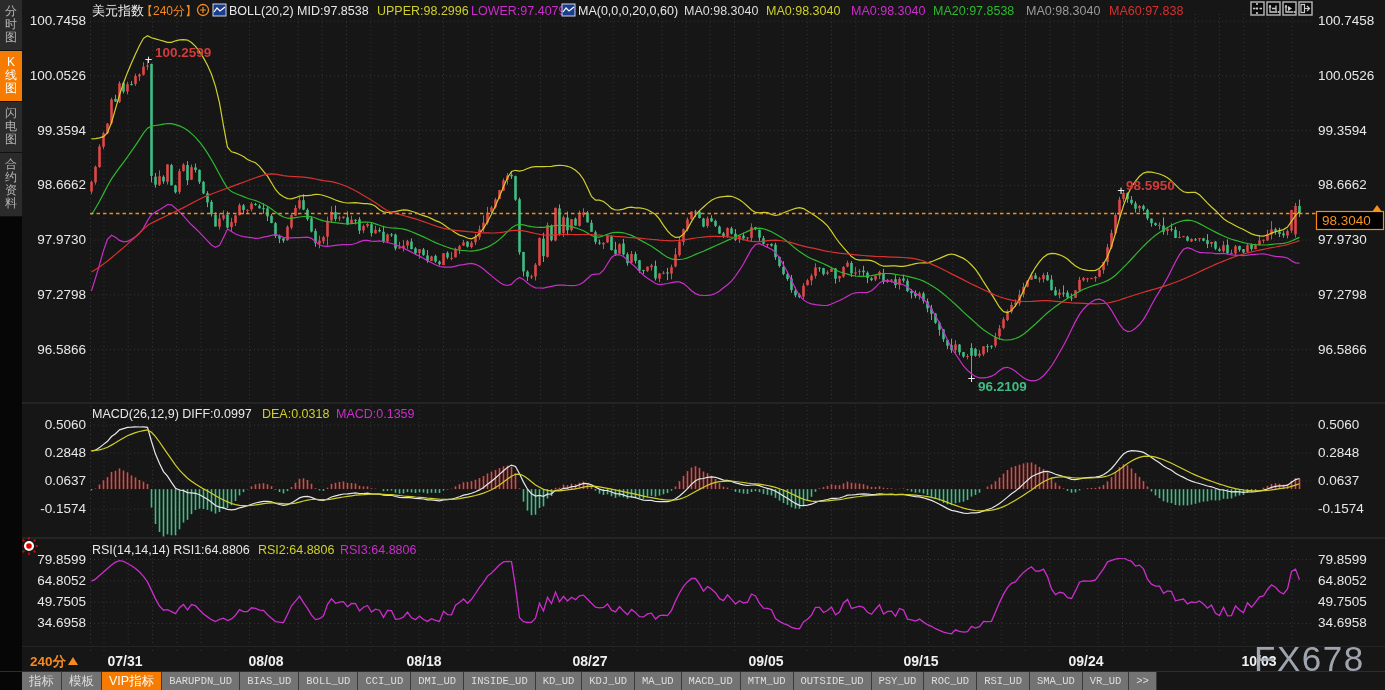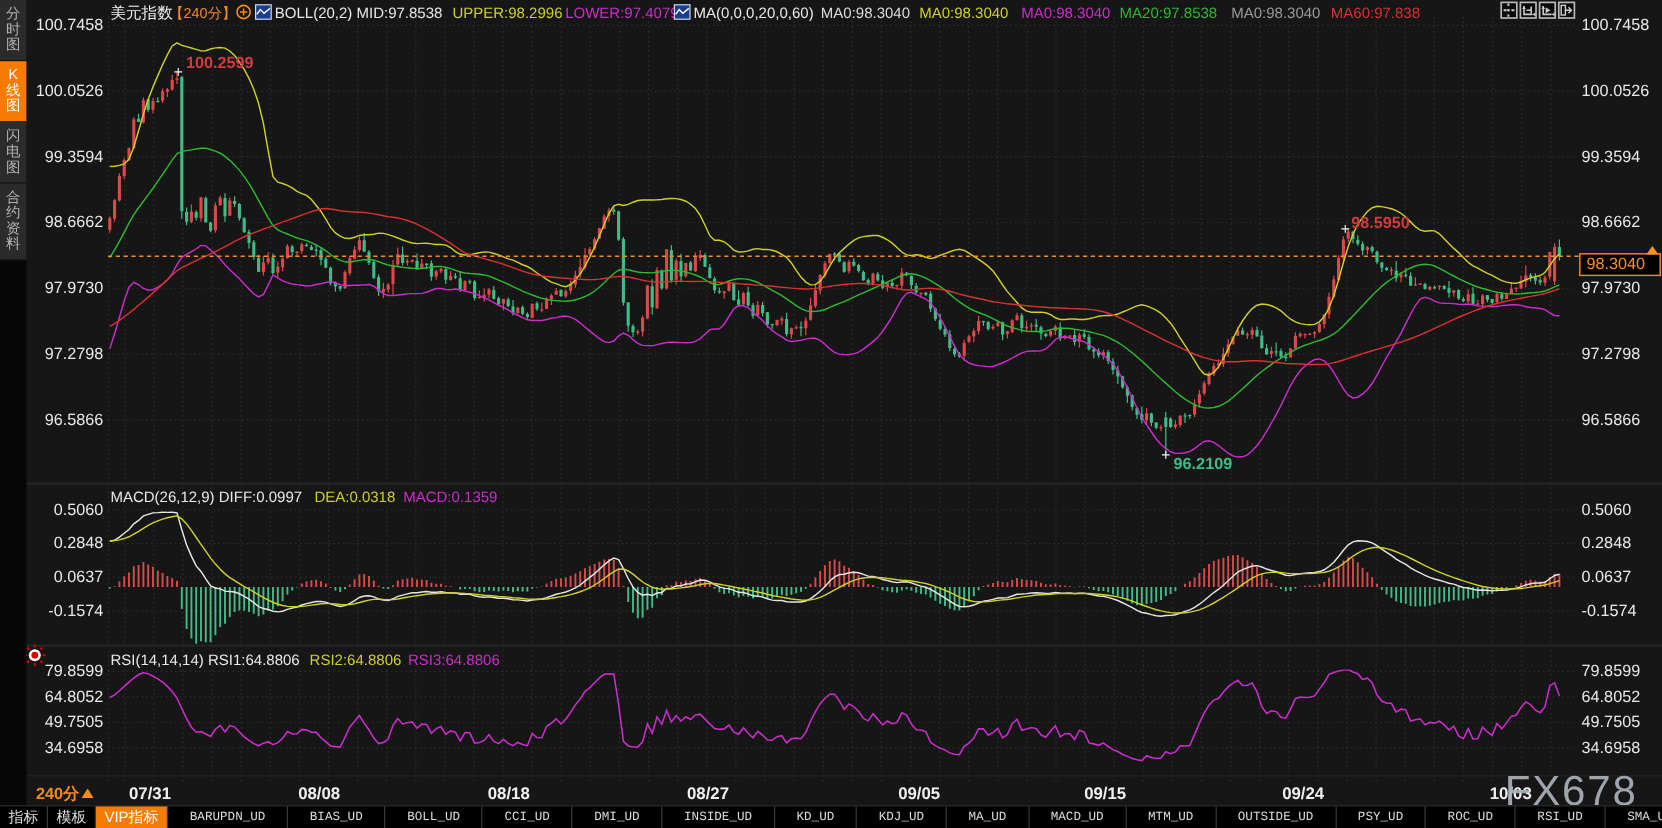--- a/index.html
+++ b/index.html
@@ -1,19 +1,19 @@
 <!DOCTYPE html>
 <html><head><meta charset="utf-8"><style>
 *{margin:0;padding:0;box-sizing:border-box}
 body{width:1385px;height:690px;background:#161616;overflow:hidden;position:relative;font-family:"Liberation Sans",sans-serif}
 #side{position:absolute;left:0;top:0;width:22px;height:690px;background:#060606;z-index:5}
 .stab{width:22px;text-align:center;font-size:12px;color:#b4b4b4;background:#2b2b2b;padding:5px 0 6px 0;line-height:13px;letter-spacing:0;border-bottom:1px solid #111}
 .stab.act{background:#f57c00;color:#fff}
-#tbar{position:absolute;left:0;bottom:0;height:19px;width:1385px;background:#000000;display:flex;z-index:6;border-top:1px solid #2e2e2e}
-.tb{height:19px;line-height:18px;padding:0 18px;color:#ddd;font-size:10.5px;font-family:"Liberation Mono",monospace;border-right:1px solid #3a3a3a;white-space:nowrap}
+#tbar{position:absolute;left:0;bottom:0;height:19px;width:1385px;background:#737373;display:flex;z-index:6;border-top:1px solid #2e2e2e}
+.tb{height:19px;line-height:18px;padding:0 7px;color:#ddd;font-size:10.5px;font-family:"Liberation Mono",monospace;border-right:1px solid #3a3a3a;white-space:nowrap}
 .tb.cjk{font-family:"Liberation Sans",sans-serif;font-size:12.5px;padding:0 7px}
 .tb.vip{background:#f57c00;color:#fff}
 #tbrest{flex:1;background:#161616;border:none}
 </style></head>
 <body>
 <svg width="1385" height="690" viewBox="0 0 1385 690" font-family="Liberation Sans, sans-serif" style="position:absolute;top:0;left:0">
     <defs>
       <clipPath id="mainclip">
         <rect x="88" y="11" width="1226" height="391"></rect>
       </clipPath>

